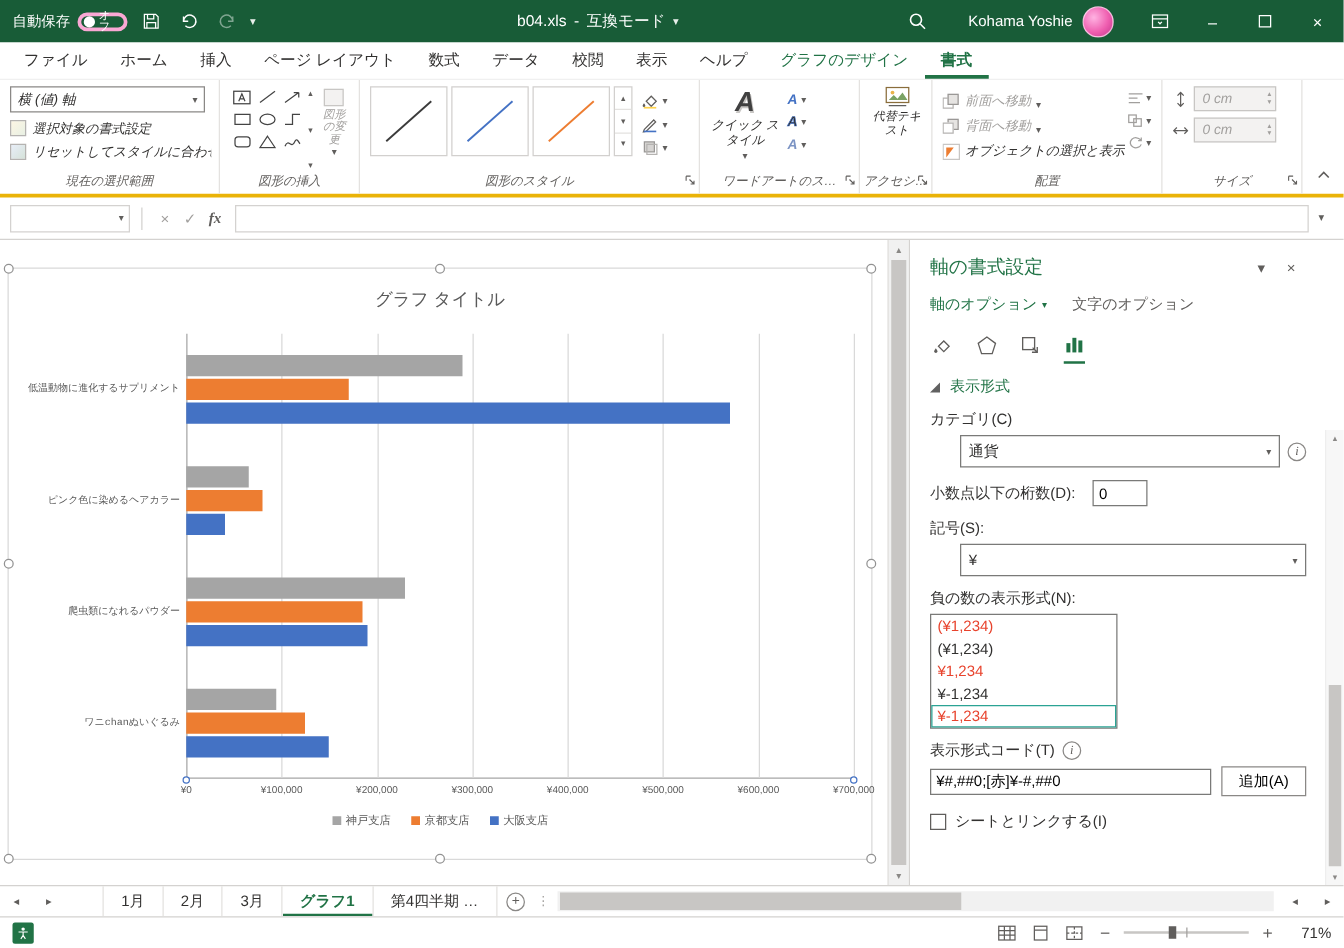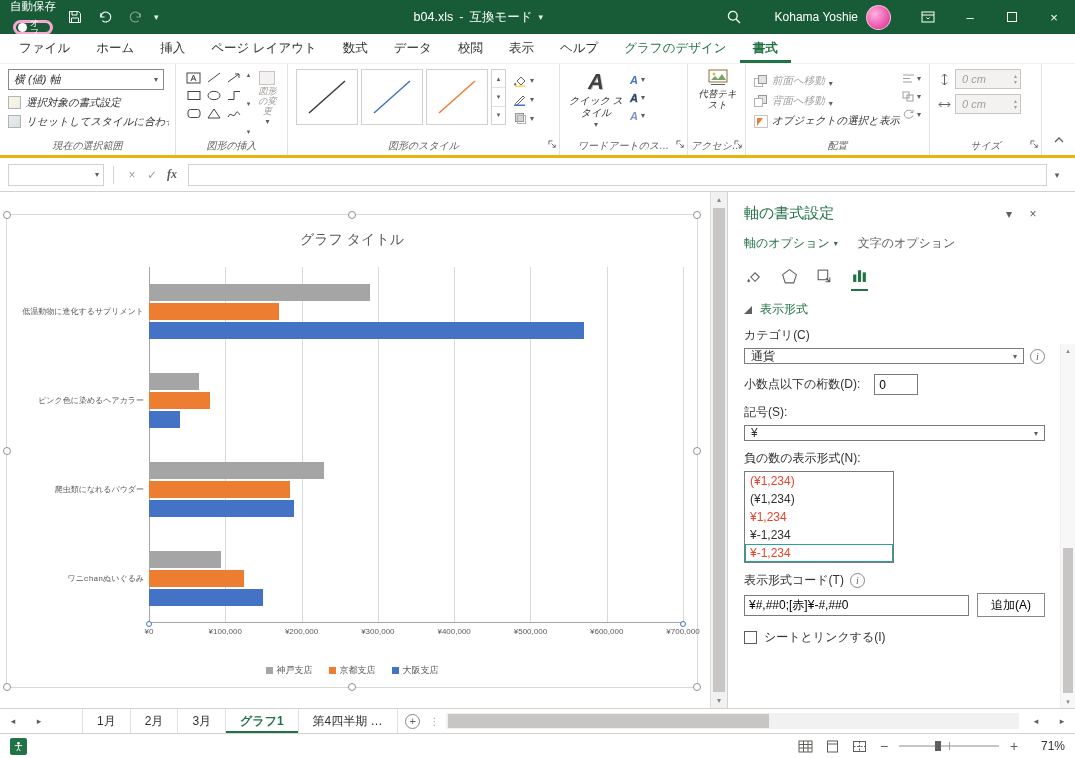--- a/index.html
+++ b/index.html
@@ -3,21 +3,21 @@
 <meta charset="utf-8">
 <style>
   * { margin:0; padding:0; box-sizing:border-box; }
   html,body { width:1075px; height:758px; }
   body { font-family:"Liberation Sans","DejaVu Sans",sans-serif; font-size:12px; color:#323130; background:#fff; overflow:hidden; }
   .app { width:1075px; height:758px; display:flex; flex-direction:column; position:relative; }
 
   
   .titlebar { height:34px; background:#185C37; color:#fff; display:flex; align-items:center; flex:none; }
   .tb-left { display:flex; align-items:center; gap:8px; padding-left:10px; width:240px; }
-  .autosave { display:flex; align-items:center; gap:6px; font-size:11.5px;flex-direction:column; }
+  .autosave { display:flex; align-items:center; gap:6px; font-size:11.5px; }
   .pill { width:40px; height:15px; border:3px solid #f9a8d4; border-radius:8px; display:flex; align-items:center; gap:3px; padding:0 2px; }
   .knob { width:9px; height:9px; border-radius:50%; background:#fff; flex:none; }
   .pill-label { font-size:9px; line-height:1; }
   .tb-btn { width:22px; height:24px; display:flex; align-items:center; justify-content:center; }
   .tb-btn.dim { opacity:.45; }
   .tb-caret { font-size:9px; opacity:.9; }
   .tb-title { flex:1; display:flex; justify-content:center; align-items:center; gap:6px; font-size:12.5px; white-space:nowrap; }
   .tb-right { display:flex; align-items:center; height:34px; }
   .searchbtn { width:34px; height:34px; display:flex; align-items:center; justify-content:center; }
   .user { font-size:12px; margin:0 8px 0 24px; white-space:nowrap; }
@@ -110,21 +110,21 @@
   .gline { position:absolute; top:0; bottom:0; width:1px; background:#d9d9d9; }
   .gline.axis0 { background:#a6a6a6; }
   .rows { position:absolute; left:0; right:0; top:0; bottom:0; display:flex; flex-direction:column;font-family:Liberation Mono, monospace; }
   .chart-row { flex:1; display:flex; align-items:center; }
   .cat-label { width:132px; padding-right:5px; text-align:right; font-size:8px; color:#595959; line-height:10px; }
   .bars { flex:1; display:flex; flex-direction:column; justify-content:center; gap:2px; position:relative; z-index:2; }
   .bar { height:17px; }
   .ticks { position:absolute; left:132px; right:0; top:100%; height:14px; }
   .tick { position:absolute; transform:translateX(-50%); top:4px; font-size:8px; color:#595959; white-space:nowrap; }
   .axis-handle { position:absolute; width:6px; height:6px; border-radius:50%; background:#fff; border:1px solid #4472C4; bottom:-4px; z-index:6; }
-  .legend { position:absolute; left:0; right:0; bottom:10px; display:flex; justify-content:center; gap:16px; font-size:9px; color:#595959; }
+  .legend { position:absolute; left:0; right:0; bottom:24px; display:flex; justify-content:center; gap:16px; font-size:9px; color:#595959; }
   .leg-item { display:flex; align-items:center; gap:4px; }
   .swatch { width:7px; height:7px; display:inline-block; }
 
   .vscroll { width:17px; background:#f1f1f1; border-left:1px solid #e1dfdd; position:relative; flex:none; color:#8a8886; font-size:8px; }
   .vs-up,.vs-dn { position:absolute; left:0; right:0; height:15px; display:flex; align-items:center; justify-content:center; }
   .vs-up { top:0; } .vs-dn { bottom:0; }
   .vthumb { position:absolute; left:2px; right:2px; top:16px; bottom:16px; background:#c8c6c4; }
 
   
   .pane { flex:1; background:#fff; border-left:1px solid #d4d2d0; position:relative; padding:12px 30px 10px 16px; }
@@ -136,21 +136,21 @@
   .pt.active { color:#217346; }
   .pane-icons { display:flex; gap:18px; margin:14px 0 6px 2px; align-items:flex-end; }
   .picon { padding-bottom:3px; }
   .picon.active { border-bottom:2px solid #217346; }
   .section { display:flex; align-items:center; gap:8px; margin:10px 0 6px; font-size:12px; }
   .tri-r { width:0; height:0; border-top:4px solid transparent; border-bottom:4px solid transparent; border-left:6px solid #8a8886; }
   .tri-x { width:0; height:0; border-left:8px solid transparent; border-bottom:8px solid #616161; }
   .sec-green { color:#217346; }
   .flabel { font-size:12px; margin:9px 0 4px; }
   .prow { display:flex; align-items:center; gap:6px; }
-  .psel { flex:1; height:16px; border:1px solid #7a7a78; background:#fff; display:flex; align-items:center; justify-content:space-between; padding:0 6px; font-size:12px; }
+  .psel { flex:1; height:26px; border:1px solid #7a7a78; background:#fff; display:flex; align-items:center; justify-content:space-between; padding:0 6px; font-size:12px;margin-left:24px; }
   .info { width:15px; height:15px; border-radius:50%; border:1px solid #8a8886; color:#605e5c; font-size:10px; display:flex; align-items:center; justify-content:center; font-family:"Liberation Serif","DejaVu Serif",serif; font-style:italic; flex:none; }
   .ti { height:21px; border:1px solid #7a7a78; font-size:12px; padding:0 4px; font-family:inherit; background:#fff; }
   .ti.small { width:44px; margin-left:8px; }
   .neg-list { width:150px; border:1px solid #7a7a78; background:#fff; margin-top:2px; }
   .nopt { height:18px; line-height:18px; padding:0 5px; font-size:12px; }
   .nopt.sel { outline:1px solid #2BA394; outline-offset:-1px; }
   .code-row { display:flex; gap:8px; margin-top:4px; align-items:center; }
   .code-input { flex:1; }
   .add-btn { height:24px; padding:0 13px; border:1px solid #8a8886; background:#fff; font-size:12px; font-family:inherit; white-space:nowrap; }
   .cbrow { display:flex; align-items:center; gap:7px; margin-top:12px; font-size:12px; }

